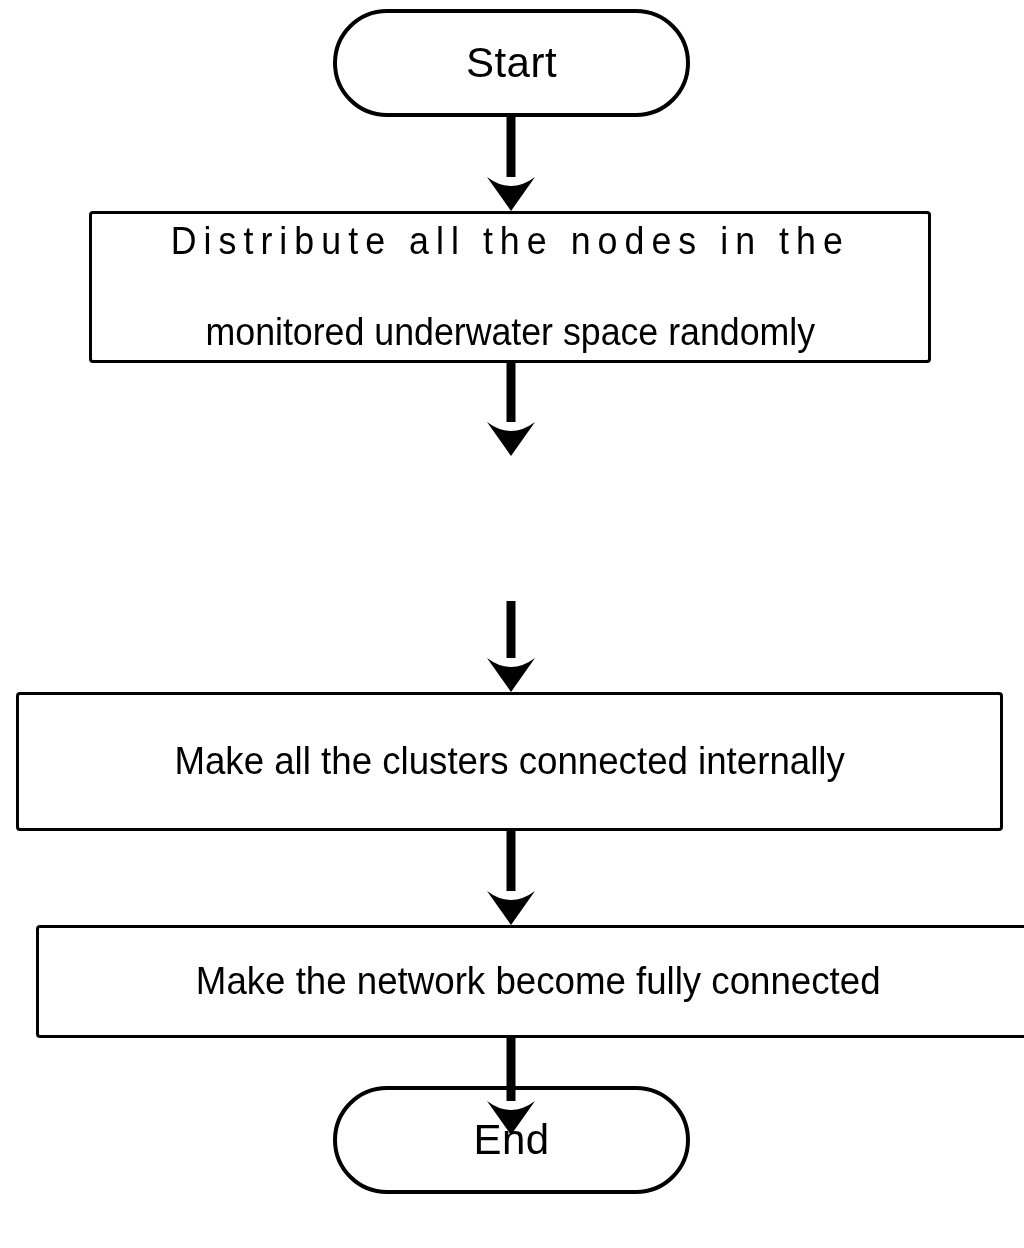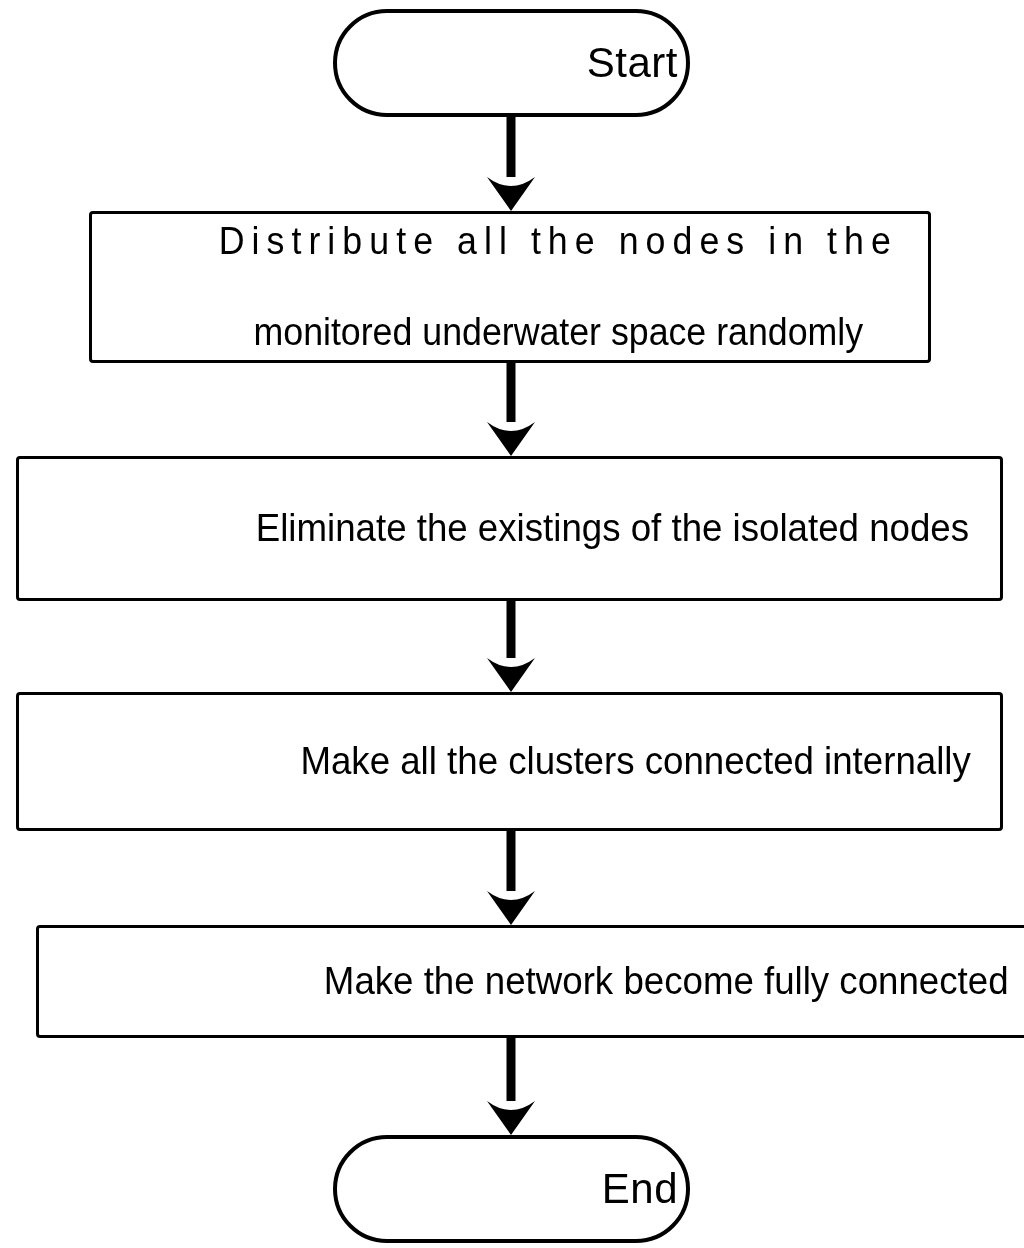--- a/index.html
+++ b/index.html
@@ -20,21 +20,21 @@
   }
 
   
   .node {
     position: absolute;
     box-sizing: border-box;
     background: #ffffff;
     border: 3px solid #000000;
     display: flex;
     align-items: center;
-    justify-content: flex-end;
+    justify-content: center;
     text-align: center;
   }
   .terminator {
     border-radius: 9999px;
     border-width: 4px;
   }
   .process {
     border-radius: 4px;
   }
 
@@ -91,33 +91,30 @@
     <span class="node-label">Start</span>
   </div>
 
   <div class="node process" id="node-distribute" style="left: 89px; top: 211px; width: 842px; height: 152px;">
     <span class="node-label">
       <span class="label-line1">Distribute all the nodes in the</span>
       <span class="label-line2">monitored underwater space randomly</span>
     </span>
   </div>
 
-  <div class="node process" id="node-eliminate" style="left: 16px; top: 456px; width: 987px; height: 145px;">
-    <span class="node-label">Eliminate the existings of the isolated nodes</span>
-  </div>
 
   <div class="node process" id="node-clusters" style="left: 16px; top: 692px; width: 987px; height: 139px;">
     <span class="node-label">Make all the clusters connected internally</span>
   </div>
 
   <div class="node process" id="node-fully" style="left: 8px; top: 925px; width: 1005px; height: 113px; margin-left: 28px;">
     <span class="node-label">Make the network become fully connected</span>
   </div>
 
-  <div class="node terminator" id="node-end" style="left: 333px; top: 1135px; width: 357px; height: 108px;">
+  <div class="node terminator" id="node-end" style="left: 333px; top: 1086px; width: 357px; height: 108px;">
     <span class="node-label">End</span>
   </div>
 
   <div id="connector-layer">
       <div class="connector" style="left: 487px; top: 117px; width: 48px; height: 94px;">
         <svg width="48" height="94" viewBox="0 0 48 94">
           <path d="M 19.5 0 H 28.5 V 60 H 19.5 Z" fill="#000000"></path>
           <path d="M 24 94
                 L 0 60
                 Q 12 69 24 69

